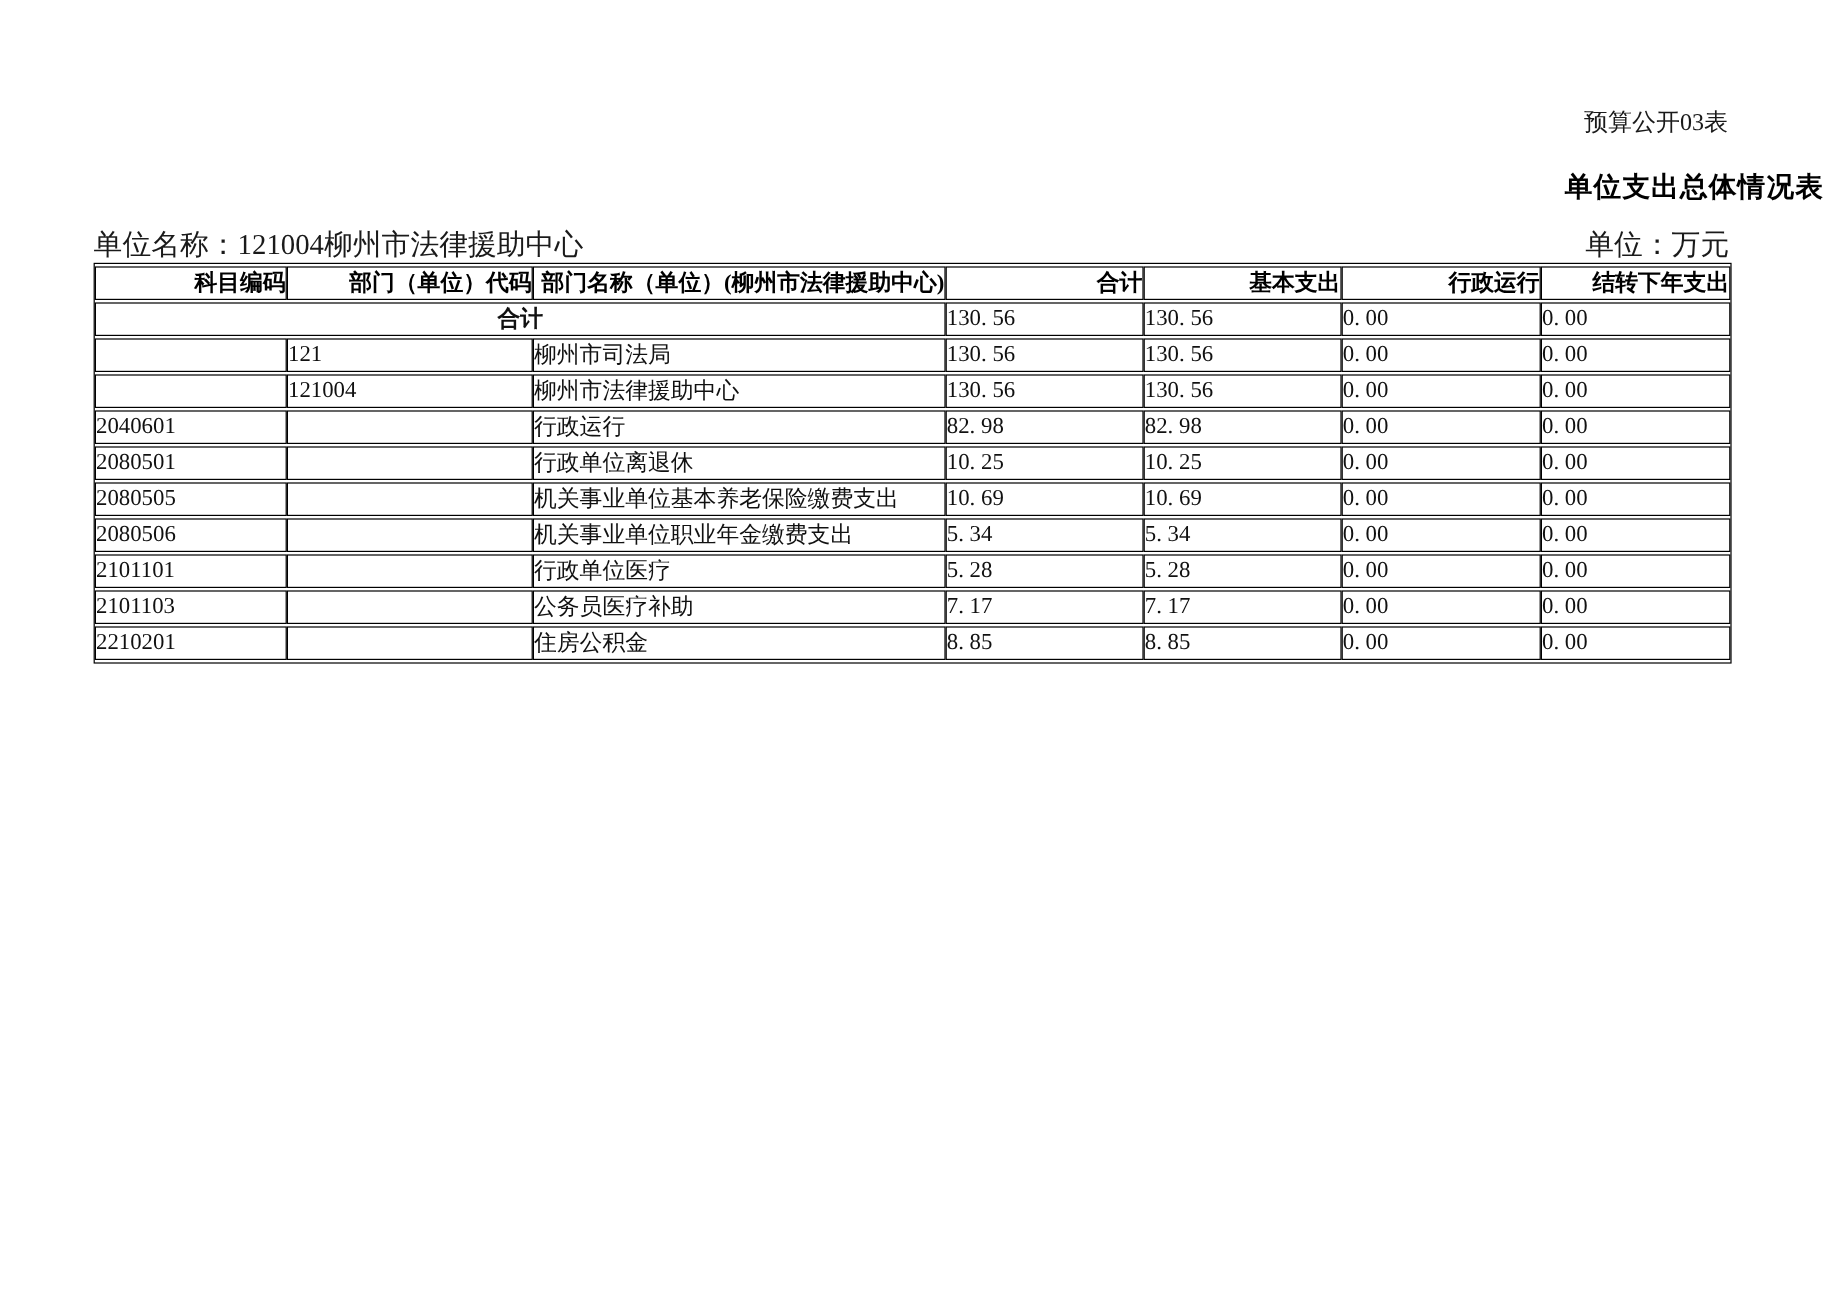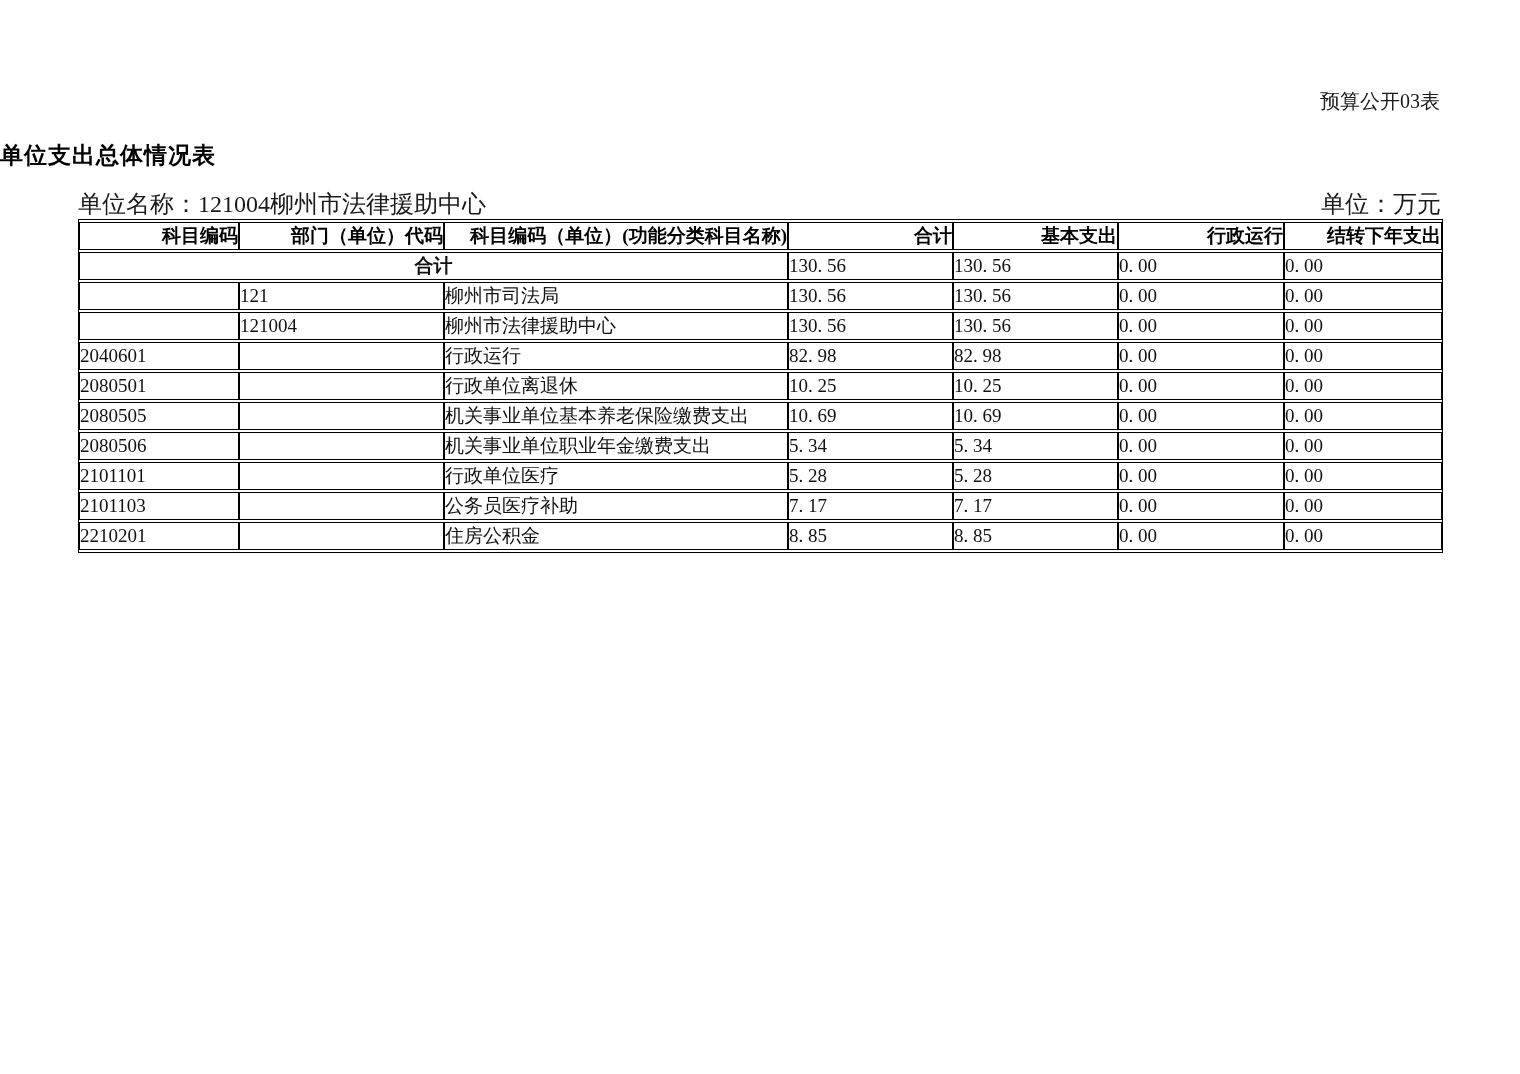--- a/index.html
+++ b/index.html
@@ -20,21 +20,21 @@
     right: 80px;
     text-align: right;
     font-size: 20px;
     color: #1a1a1a;
   }
   .doc-title {
     position: absolute;
     top: 140px;
     left: 0;
     width: 100%;
-    text-align: left;
+    text-align: right;
     font-size: 23px;
     font-weight: bold;
     letter-spacing: 1px;
     color: #000000;
   }
   .meta-row {
     position: absolute;
     top: 188px;
     left: 78px;
     width: 1363px;
@@ -108,21 +108,21 @@
       <col style="width:344px">
       <col style="width:165px">
       <col style="width:165px">
       <col style="width:166px">
       <col style="width:158px">
     </colgroup>
     <thead>
       <tr>
         <th>科目编码</th>
         <th>部门（单位）代码</th>
-        <th>科目编码（单位）(功能分类科目名称)</th>
+        <th>部门名称（单位）(柳州市法律援助中心)</th>
         <th>合计</th>
         <th>基本支出</th>
         <th>行政运行</th>
         <th>结转下年支出</th>
       </tr>
     </thead>
     <tbody>
         <tr>
           <td colspan="3" class="cell-merged-total">合计</td>
           <td class="cell-num">130. 56</td>

